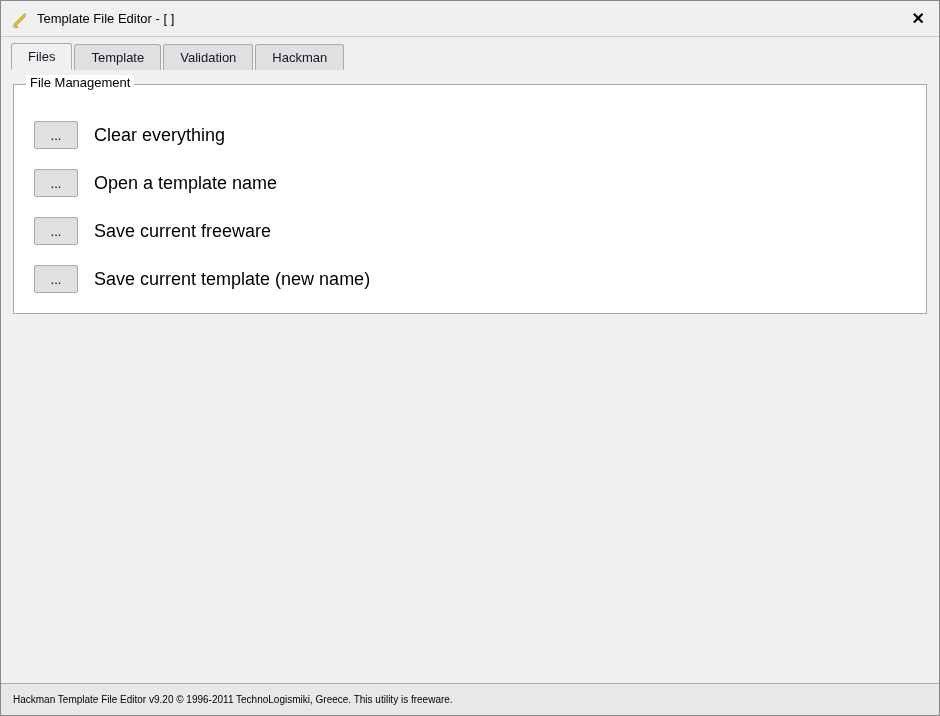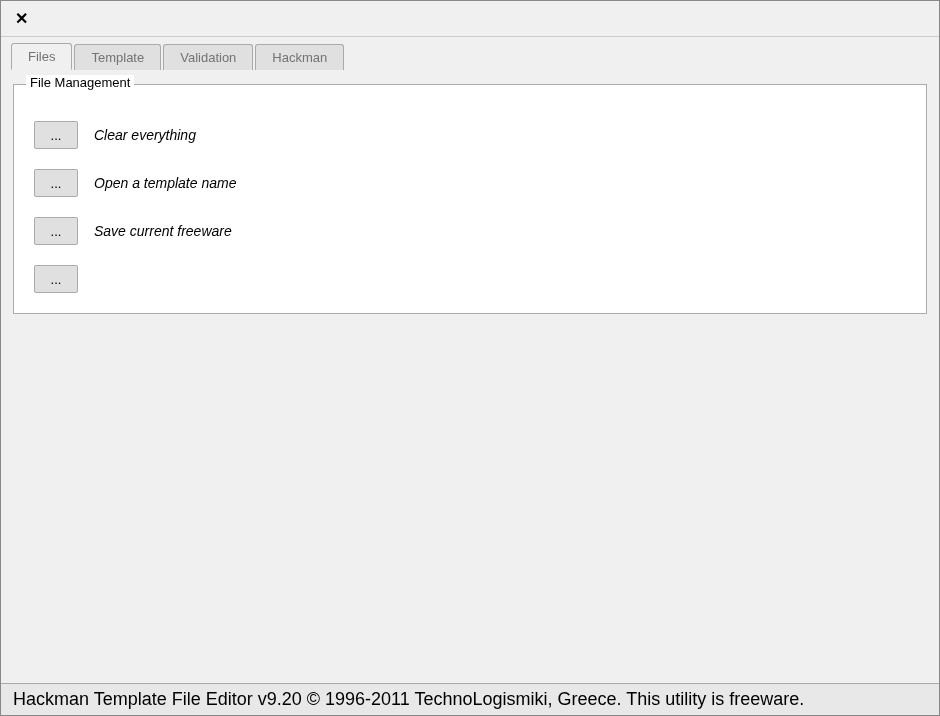--- a/index.html
+++ b/index.html
@@ -71,21 +71,21 @@
       gap: 2px;
     }
 
     .tab {
       padding: 5px 16px;
       background: #e0e0e0;
       border: 1px solid #aaa;
       border-bottom: none;
       cursor: pointer;
       font-size: 13px;
-      color: #737373;
+      color: #0f172a;
       border-radius: 3px 3px 0 0;
       position: relative;
     }
 
     .tab.active {
       background: #f0f0f0;
       border-bottom: 1px solid #f0f0f0;
       z-index: 1;
     }
 
@@ -129,42 +129,51 @@
       border-radius: 2px;
       cursor: pointer;
       font-size: 13px;
       color: #000;
       display: flex;
       align-items: center;
       justify-content: center;
     }
 
     .action-label {
-      font-size: 14px;
-      color: #000;
-      font-style: italic;
+      font-size: 18px;
+      color: #000;
     }
 
     .status-bar {
       background: #e8e8e8;
       border-top: 1px solid #aaa;
       padding: 6px 12px;
-      font-size: 18px;
+      font-size: 10px;
       color: #000;
       height: 32px;
       display: flex;
       align-items: center;
     }
   </style>
 </head>
 <body>
 
 <div class="window">
 
   <div class="title-bar">
+    <div class="title-bar-left">
+
+      <svg class="title-icon" viewBox="0 0 18 18" xmlns="http://www.w3.org/2000/svg">
+        <rect x="2" y="12" width="3" height="3" fill="#e6a800" transform="rotate(-45 9 9) translate(-3, -1)"></rect>
+        <polygon points="3,14 5,16 14,7 12,5" fill="#e6c000" stroke="#999" stroke-width="0.5"></polygon>
+        <polygon points="12,5 14,7 15,3" fill="#e6c000" stroke="#999" stroke-width="0.5"></polygon>
+        <polygon points="3,14 5,16 2,17" fill="#ccc" stroke="#999" stroke-width="0.5"></polygon>
+      </svg>
+      <span class="title-text">Template File Editor - [ ]</span>
+    </div>
     <button class="close-btn">✕</button>
   </div>
 
   <div class="tab-bar">
     <div class="tab active">
       <span>Files</span>
     </div>
     <div class="tab">
       <span>Template</span>
     </div>
@@ -198,20 +207,21 @@
         <button class="action-btn">
           <span>...</span>
         </button>
         <span class="action-label">Save current freeware</span>
       </div>
 
       <div class="file-action-row">
         <button class="action-btn">
           <span>...</span>
         </button>
+        <span class="action-label">Save current template (new name)</span>
       </div>
     </div>
   </div>
 
   <div class="status-bar">
     <span>Hackman Template File Editor v9.20 © 1996-2011 TechnoLogismiki, Greece. This utility is freeware.</span>
   </div>
 
 </div>
 

